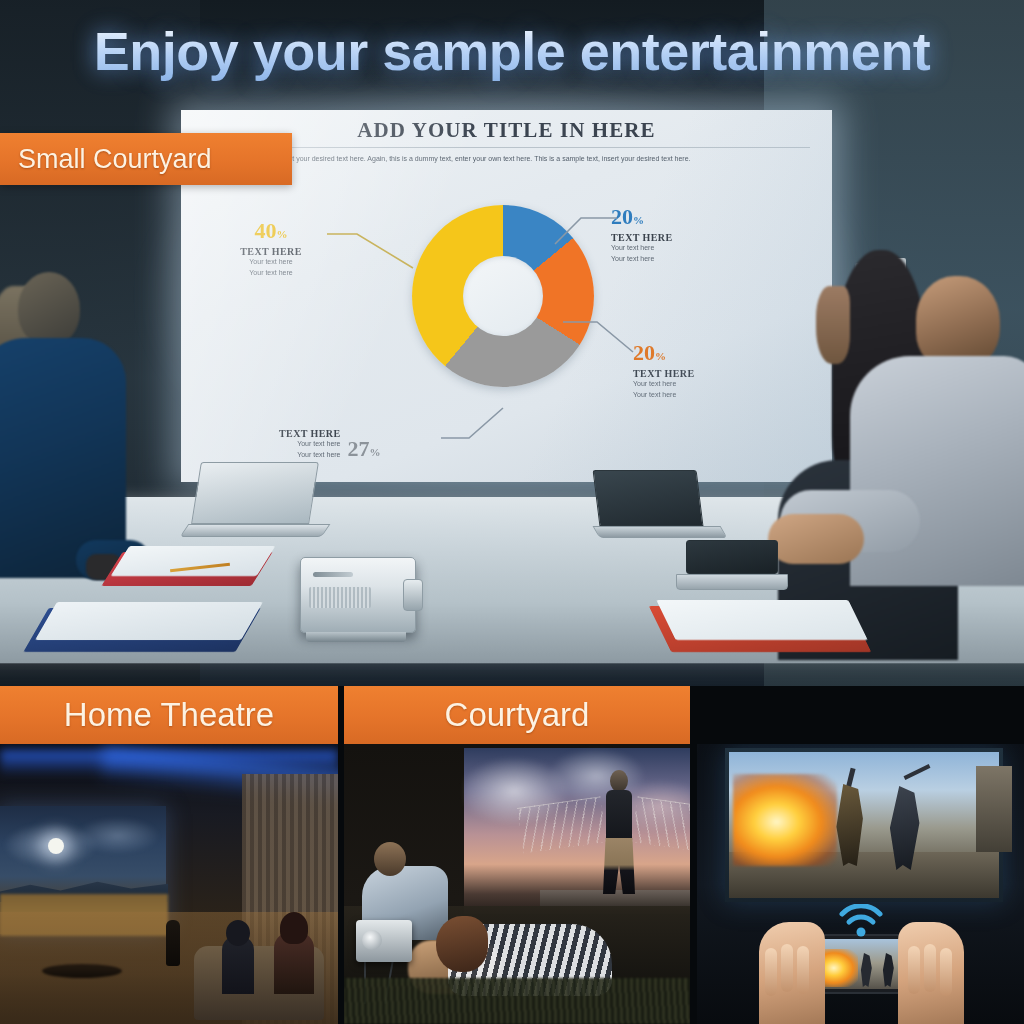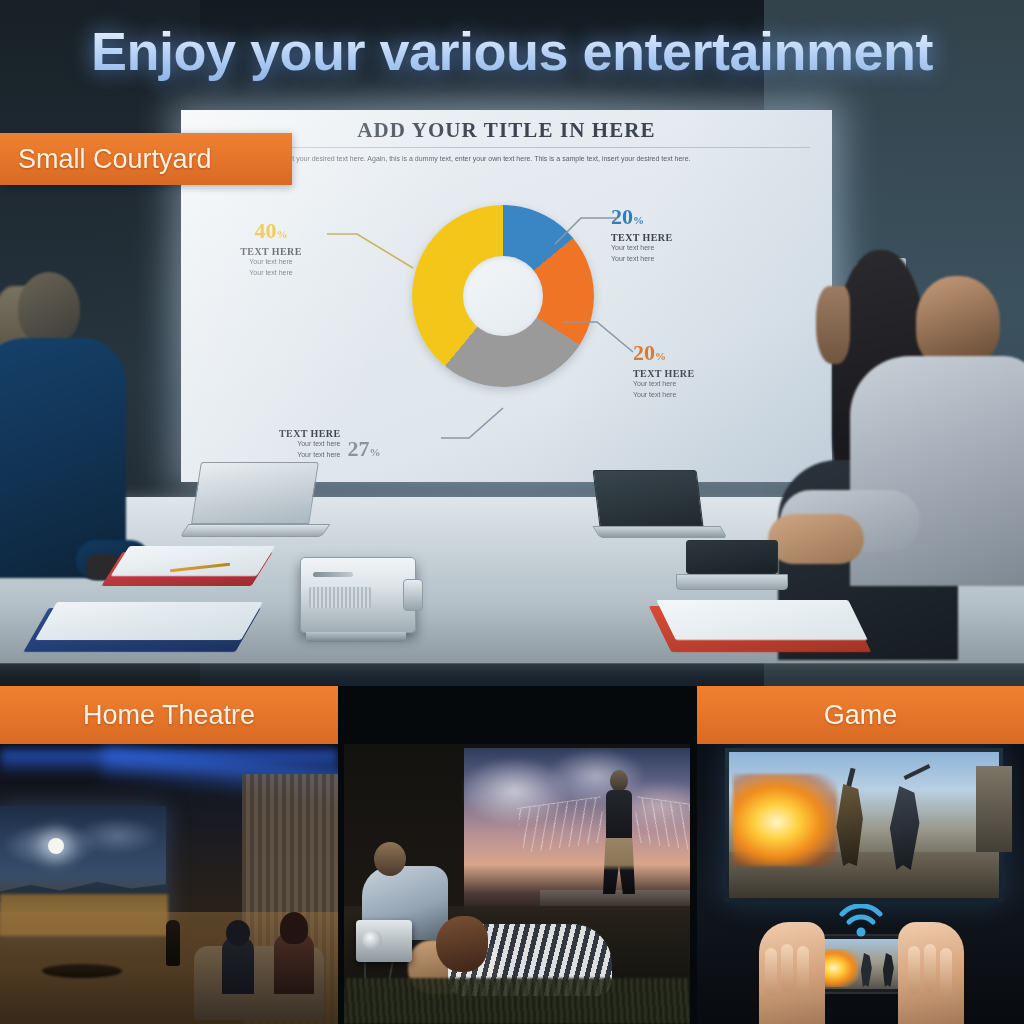--- a/index.html
+++ b/index.html
@@ -228,21 +228,21 @@
   .panels { position: absolute; left: 0; top: 686px; width: 1024px; height: 338px; background: #06090c; }
   .panel { position: absolute; top: 0; height: 338px; overflow: hidden; }
   .panel-1 { left: 0;    width: 338px; }
   .panel-2 { left: 344px; width: 346px; }
   .panel-3 { left: 697px; width: 327px; }
   .panel-label {
     position: absolute; left: 0; top: 0; width: 100%; height: 58px; z-index: 8;
     background: linear-gradient(180deg,#ef8030 0%, #e5742a 55%, #d86a24 100%);
     display: flex; align-items: center; justify-content: center;
   }
-  .panel-label span { font-size: 27px; color: #fdf2e2; text-shadow: 0 1px 2px rgba(120,50,10,.45); }
+  .panel-label span { font-size: 33px; color: #fdf2e2; text-shadow: 0 1px 2px rgba(120,50,10,.45); }
   .panel-art { position: absolute; left: 0; top: 58px; width: 100%; height: 280px; overflow: hidden; }
 
   
   .ht-room { position: absolute; inset: 0;
              background: linear-gradient(180deg,#0a0d14 0%, #181a22 25%, #2a2219 62%, #3a2c1d 82%, #1a1510 100%); }
   .ht-cove { position: absolute; left: 0; top: 6px; width: 100%; height: 26px;
              background: linear-gradient(180deg, rgba(40,90,210,.95), rgba(30,60,160,0));
              filter: blur(5px); }
   .ht-cove2 { position: absolute; left: 30%; top: 16px; width: 74%; height: 34px;
               background: linear-gradient(180deg, rgba(50,110,240,.8), rgba(20,50,150,0));
@@ -375,21 +375,21 @@
 
 <div class="page">
 
   <div class="conference">
     <div class="room-wall-left"></div>
     <div class="room-wall-right"></div>
     <div class="wall-plate p1"></div>
     <div class="wall-plate p2"></div>
 
     <div class="headline-glow">Enjoy your various entertainment</div>
-    <div class="headline">Enjoy your various entertainment</div>
+    <div class="headline">Enjoy your sample entertainment</div>
 
     <div class="screen-glow"></div>
     <div class="screen">
       <div class="slide-title">ADD YOUR TITLE IN HERE</div>
       <div class="slide-rule"></div>
       <div class="slide-body">This is a sample text. Insert your desired text here. Again, this is a dummy text, enter your own text here. This is a sample text, insert your desired text here.</div>
 
       <div class="donut-wrap" style="--c-yellow:#F5C61A; --c-blue:#3A85C4; --c-orange:#F07426; --c-gray:#9A9A9A;">
         <div class="donut"></div>
         <div class="donut-hole"></div>
@@ -535,20 +535,23 @@
         <div class="ht-vase"></div>
         <div class="ht-sofa"></div>
         <div class="ht-p1"></div>
         <div class="ht-p1h"></div>
         <div class="ht-p2"></div>
         <div class="ht-p2h"></div>
       </div>
     </div>
 
     <div class="panel panel-2">
+      <div class="panel-label">
+        <span>Courtyard</span>
+      </div>
       <div class="panel-art">
         <div class="cy-bg"></div>
         <div class="cy-screen"></div>
         <div class="cy-clouds"></div>
         <div class="cy-deck"></div>
         <div class="cy-figure">
           <div class="cy-wing l"></div>
           <div class="cy-wing r"></div>
           <div class="head"></div>
           <div class="torso"></div>
@@ -563,23 +566,20 @@
         <div class="cy-tripod"></div>
         <div class="cy-tripod2"></div>
         <div class="cy-proj">
           <div class="cy-proj-lens"></div>
         </div>
         <div class="cy-grass"></div>
       </div>
     </div>
 
     <div class="panel panel-3">
-      <div class="panel-label">
-        <span>Game</span>
-      </div>
       <div class="panel-art">
         <div class="gm-bg"></div>
         <div class="gm-screen-frame"></div>
         <div class="gm-screen"></div>
         <div class="gm-ground"></div>
         <div class="gm-bldg"></div>
         <div class="gm-blast"></div>
         <div class="gm-gun1"></div>
         <div class="gm-char c1"></div>
         <div class="gm-gun2"></div>

